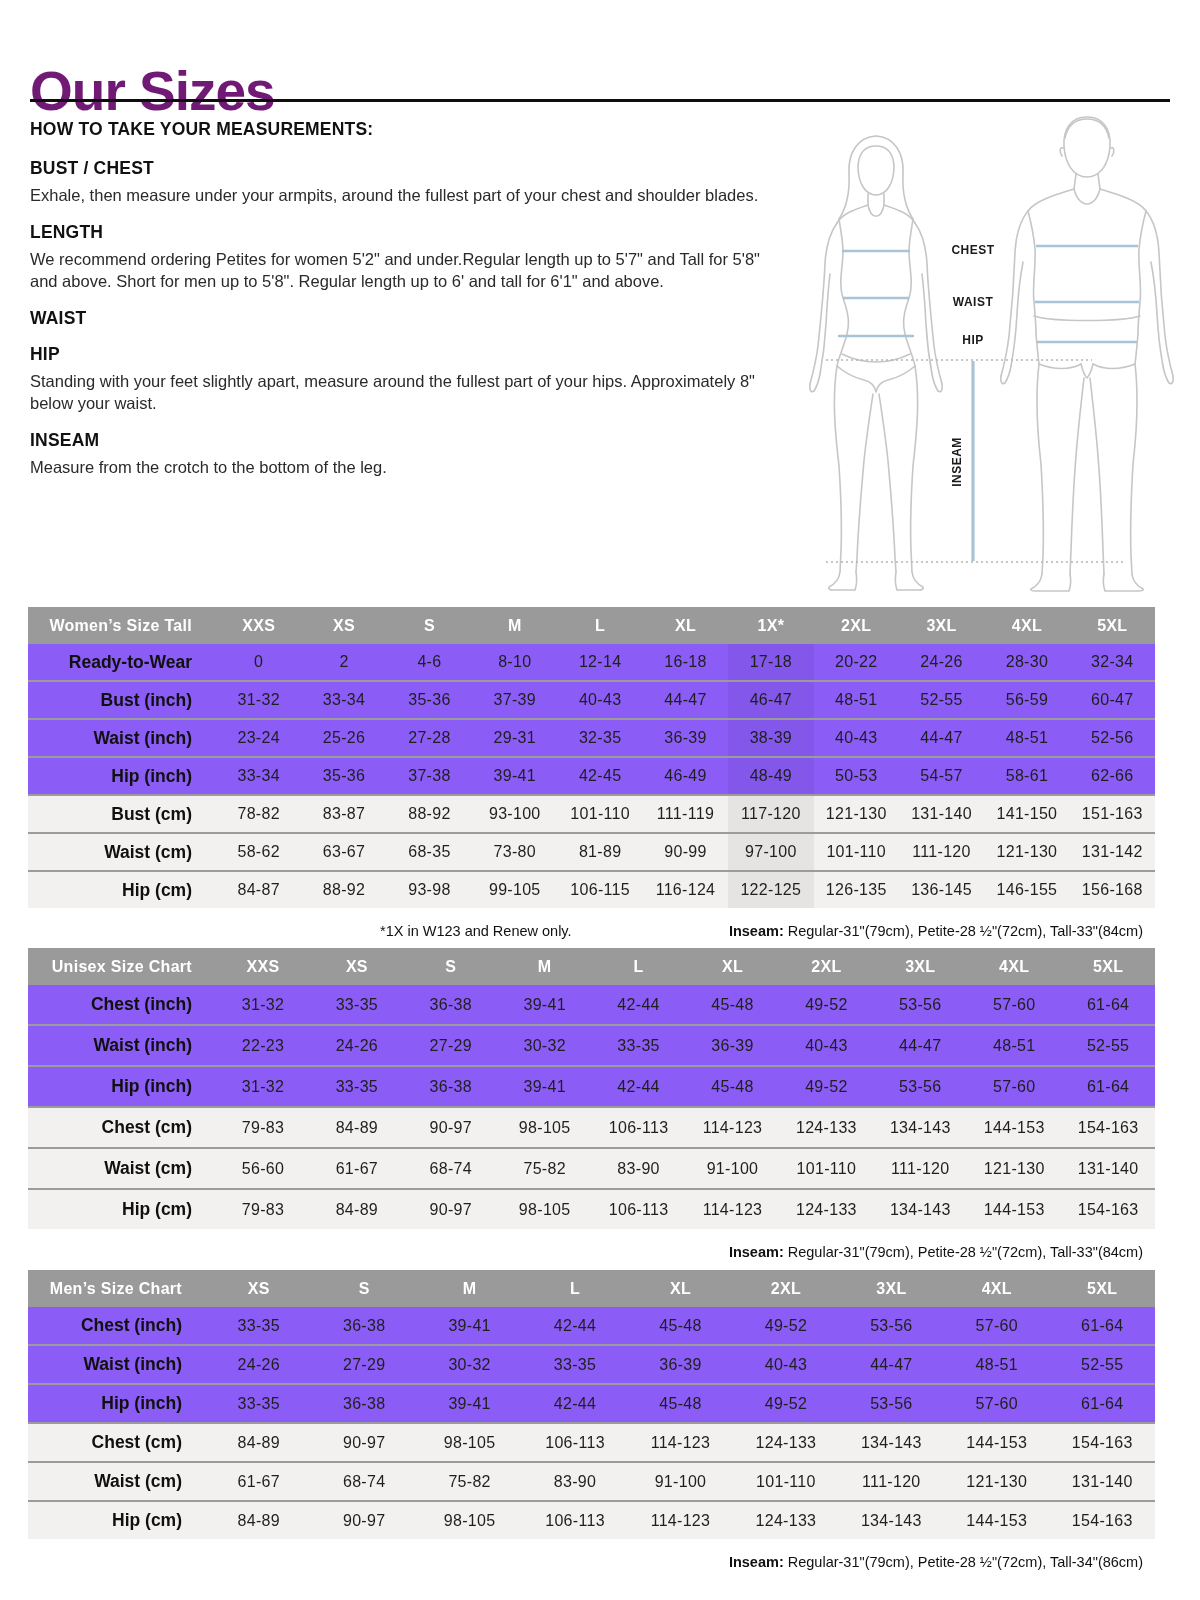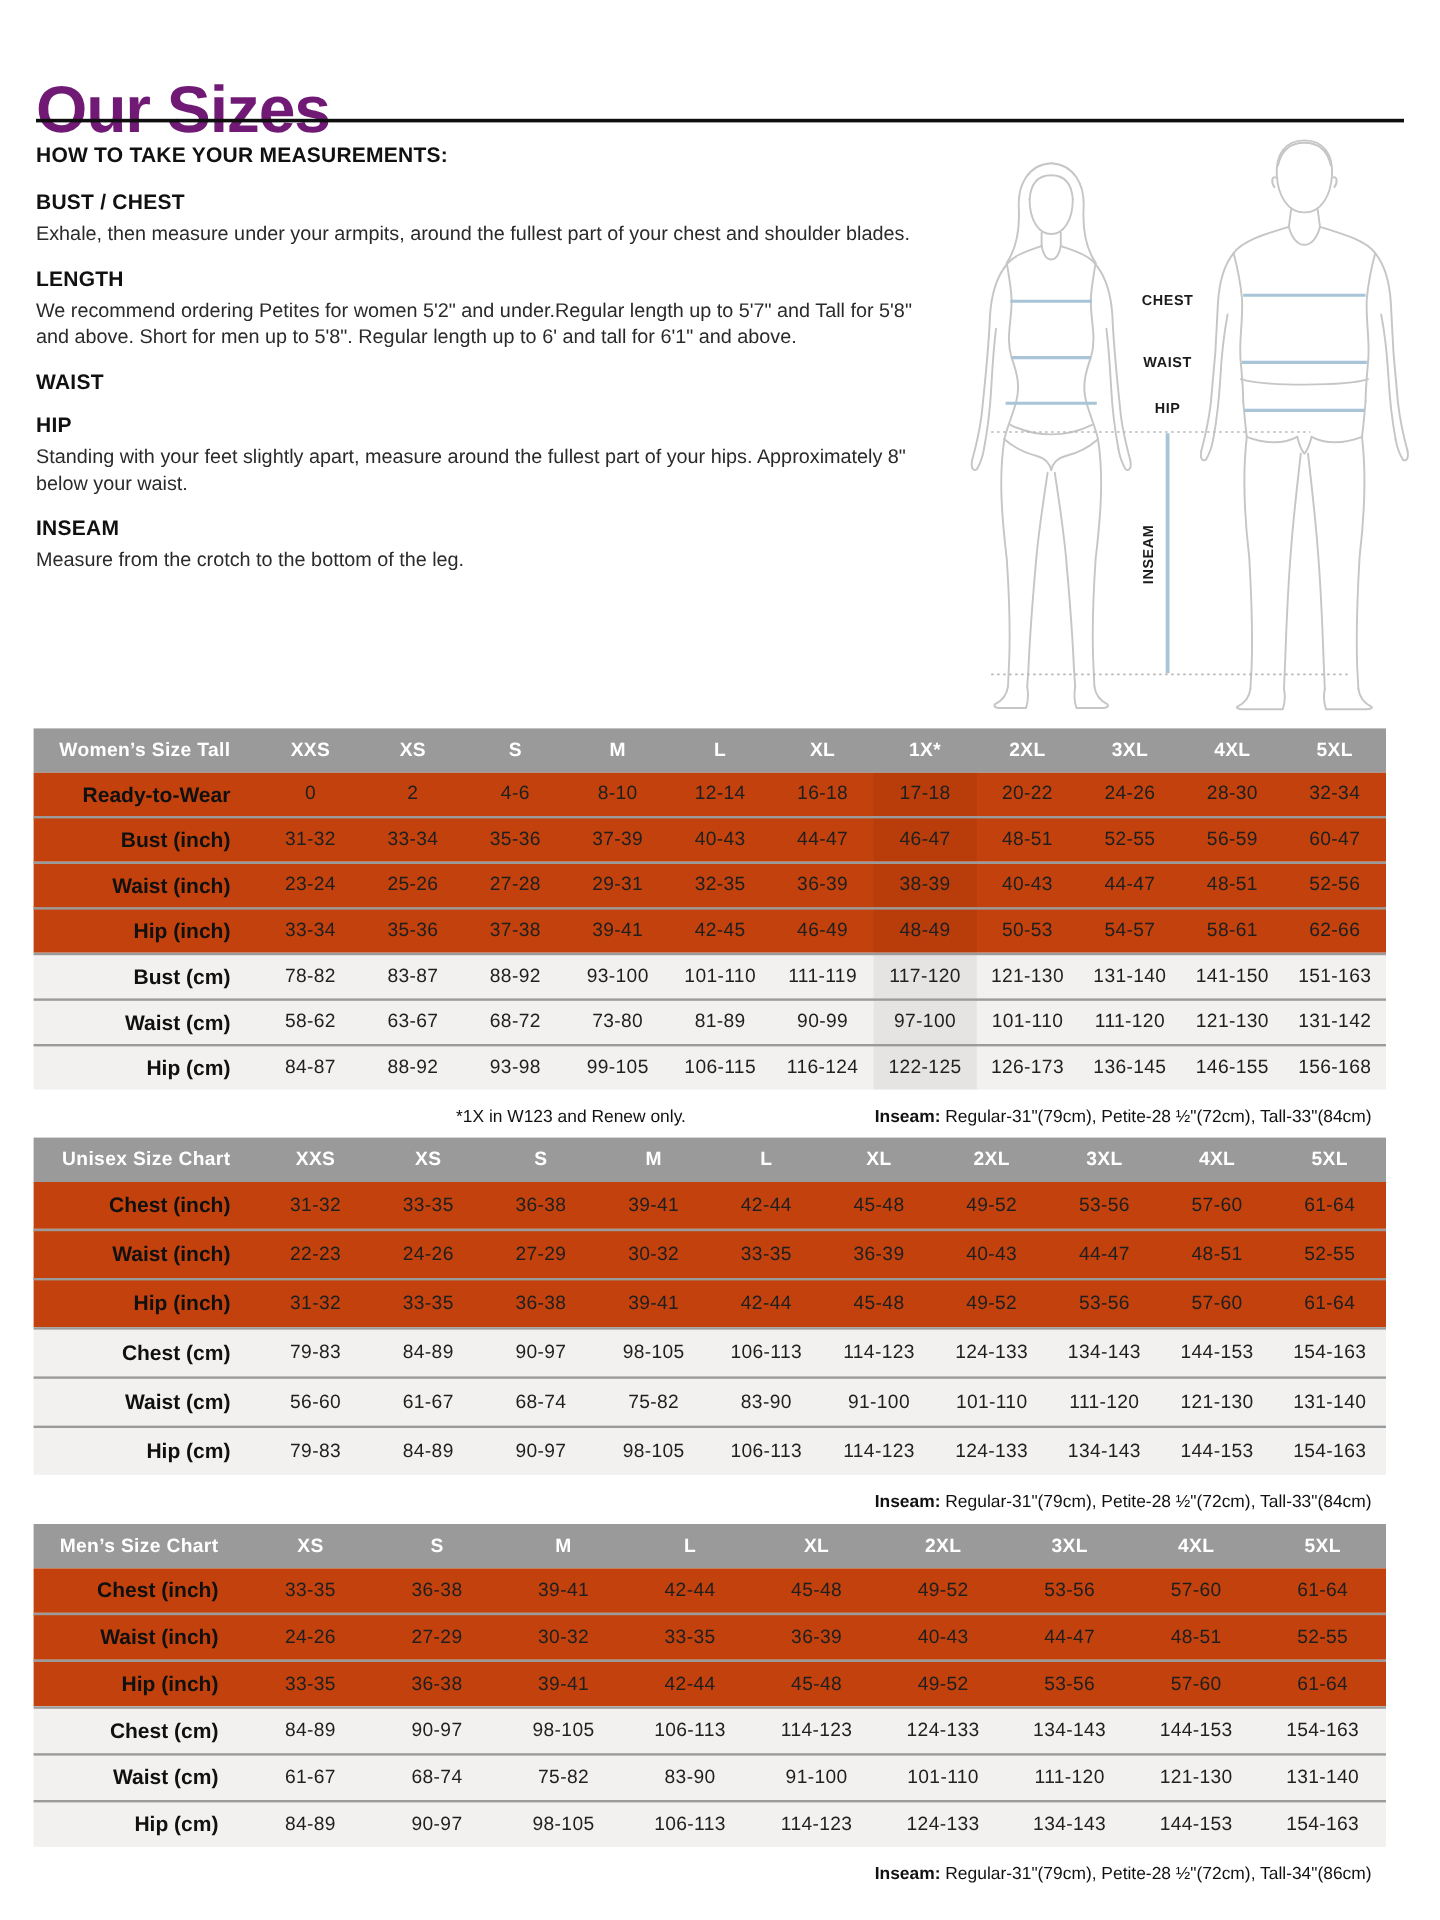--- a/index.html
+++ b/index.html
@@ -38,21 +38,21 @@
   
   .table-section{position:absolute;left:28px;width:1127px;}
   .ts-0{top:607px;} .ts-1{top:948px;} .ts-2{top:1270px;}
   .size-table{width:100%;}
   .trow{display:flex;align-items:stretch;}
   .thead{background:var(--header-bg);height:37px;}
   .th,.row-label,.td{display:flex;align-items:center;box-sizing:border-box;}
   .label-cell,.row-label{width:var(--labelW,188px);justify-content:flex-end;padding-right:24px;flex:none;}
   .th{color:#fff;font-weight:bold;font-size:16px;letter-spacing:.3px;}
   .th:not(.label-cell),.td{flex:1;justify-content:center;}
-  .tdata{height:var(--rowH,36px);background:#c2410c;}
+  .tdata{height:var(--rowH,36px);background:#8b5cf6;}
   .tdata.shaded{background:var(--shaded-row);}
   .tdata + .tdata{border-top:2px solid var(--divider);}
   .row-label{font-size:17.5px;font-weight:bold;color:#101010;}
   .td{font-size:16px;color:#1f1f1f;letter-spacing:.3px;}
   .td.hl{background:rgba(0,0,0,0.05);text-align:right;}
   
   .footnote-row{display:flex;justify-content:space-between;margin-top:15px;font-size:14.5px;color:#111;}
   .footnote-row.right-only{justify-content:flex-end;}
   .fn-left{margin-left:352px;}
   .fn-right{padding-right:12px;}
@@ -260,40 +260,40 @@
           <div class="td hl">117-120</div>
           <div class="td">121-130</div>
           <div class="td">131-140</div>
           <div class="td">141-150</div>
           <div class="td">151-163</div>
         </div>
         <div class="trow tdata shaded">
           <div class="row-label">Waist (cm)</div>
           <div class="td">58-62</div>
           <div class="td">63-67</div>
-          <div class="td">68-72</div>
+          <div class="td">68-35</div>
           <div class="td">73-80</div>
           <div class="td">81-89</div>
           <div class="td">90-99</div>
           <div class="td hl">97-100</div>
           <div class="td">101-110</div>
           <div class="td">111-120</div>
           <div class="td">121-130</div>
           <div class="td">131-142</div>
         </div>
         <div class="trow tdata shaded">
           <div class="row-label">Hip (cm)</div>
           <div class="td">84-87</div>
           <div class="td">88-92</div>
           <div class="td">93-98</div>
           <div class="td">99-105</div>
           <div class="td">106-115</div>
           <div class="td">116-124</div>
           <div class="td hl">122-125</div>
-          <div class="td">126-173</div>
+          <div class="td">126-135</div>
           <div class="td">136-145</div>
           <div class="td">146-155</div>
           <div class="td">156-168</div>
         </div>
       </div>
     </div>
   <div class="footnote-row">
     <span class="fn-left">*1X in W123 and Renew only.</span>
     <span class="fn-right"><span class="fn-bold">Inseam:</span><span> Regular-31"(79cm), Petite-28 ½"(72cm), Tall-33"(84cm)</span></span>
   </div>

